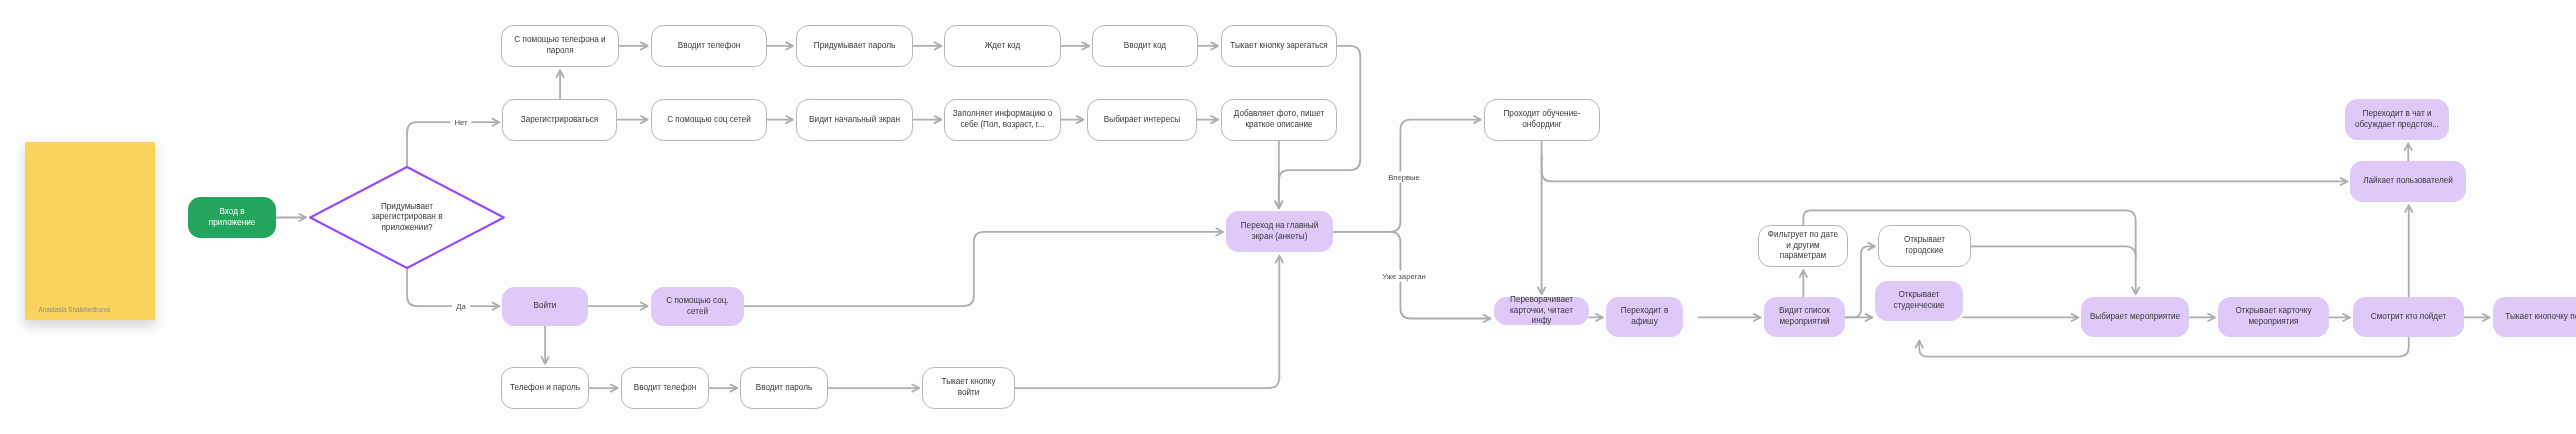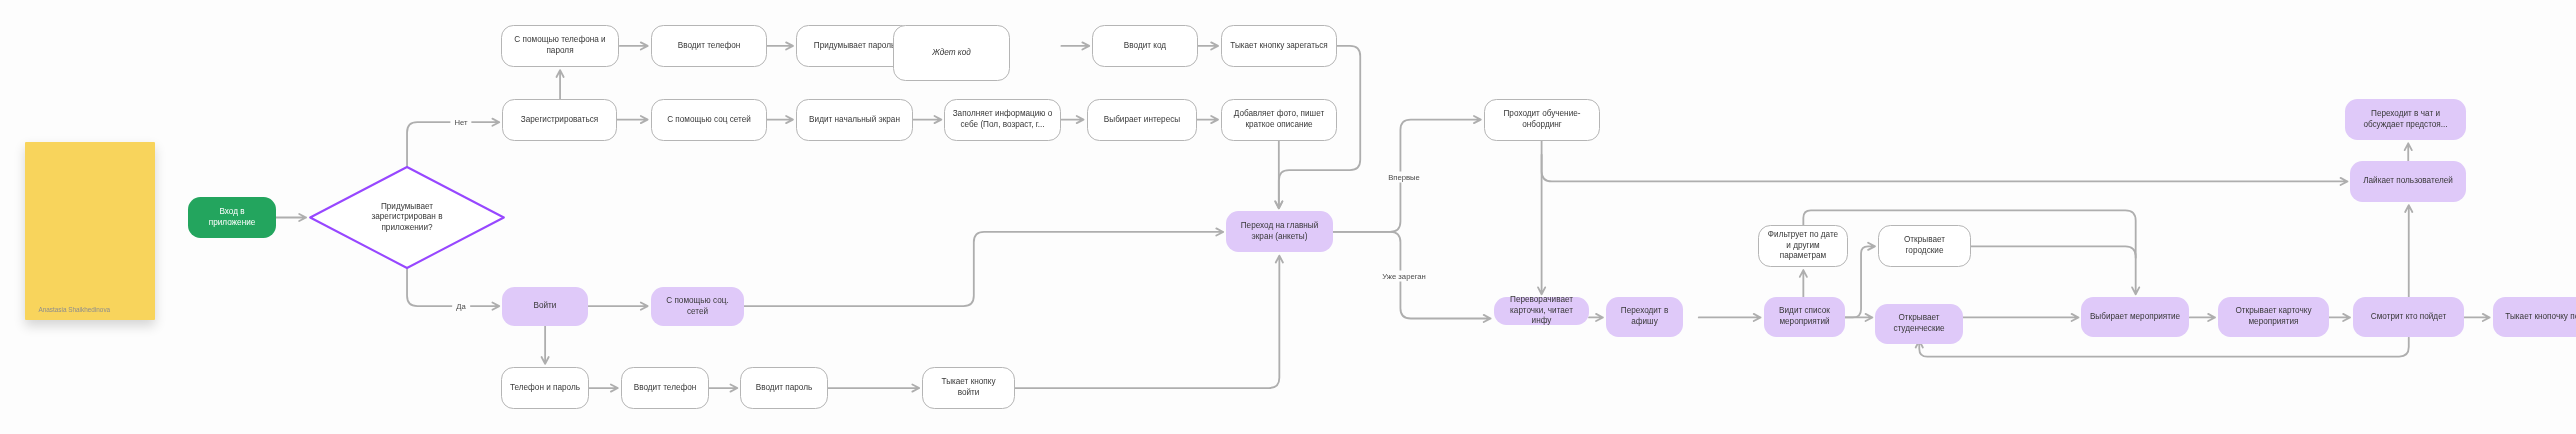--- a/index.html
+++ b/index.html
@@ -136,21 +136,21 @@
       </div>
       <div class="node white" style="left: 501px; top: 25px; width: 118px; height: 42px;">
         <span>С помощью телефона и пароля</span>
       </div>
       <div class="node white" style="left: 651px; top: 25px; width: 116px; height: 42px;">
         <span>Вводит телефон</span>
       </div>
       <div class="node white" style="left: 796px; top: 25px; width: 117px; height: 42px;">
         <span>Придумывает пароль</span>
       </div>
-      <div class="node white" style="left: 893px; top: 25px; width: 117px; height: 56px; font-style: italic;">
+      <div class="node white" style="left: 944px; top: 25px; width: 117px; height: 42px;">
         <span>Ждет код</span>
       </div>
       <div class="node white" style="left: 1092px; top: 25px; width: 106px; height: 42px;">
         <span>Вводит код</span>
       </div>
       <div class="node white" style="left: 1221px; top: 25px; width: 116px; height: 42px;">
         <span>Тыкает кнопку зарегаться</span>
       </div>
       <div class="node white" style="left: 651px; top: 99px; width: 116px; height: 42px;">
         <span>С помощью соц сетей</span>
@@ -199,39 +199,39 @@
       </div>
       <div class="node purple" style="left: 1764px; top: 297px; width: 81px; height: 40px;">
         <span>Видит список мероприятий</span>
       </div>
       <div class="node white" style="left: 1758px; top: 225px; width: 90px; height: 42px; align-items: flex-end;">
         <span>Фильтрует по дате и другим параметрам</span>
       </div>
       <div class="node white" style="left: 1878px; top: 225px; width: 93px; height: 42px;">
         <span>Открывает городские</span>
       </div>
-      <div class="node purple" style="left: 1875px; top: 304px; width: 88px; height: 40px;">
+      <div class="node purple" style="left: 1875px; top: 281px; width: 88px; height: 40px;">
         <span>Открывает студенческие</span>
       </div>
       <div class="node purple" style="left: 2081px; top: 297px; width: 108px; height: 40px;">
         <span>Выбирает мероприятие</span>
       </div>
       <div class="node purple" style="left: 2218px; top: 297px; width: 111px; height: 40px;">
         <span>Открывает карточку мероприятия</span>
       </div>
       <div class="node purple" style="left: 2353px; top: 297px; width: 111px; height: 40px;">
         <span>Смотрит кто пойдет</span>
       </div>
       <div class="node purple" style="left: 2493px; top: 297px; width: 112px; height: 40px;">
         <span>Тыкает кнопочку пойду</span>
       </div>
       <div class="node purple" style="left: 2350px; top: 161px; width: 116px; height: 41px;">
         <span>Лайкает пользователей</span>
       </div>
-      <div class="node purple" style="left: 2345px; top: 99px; width: 121px; height: 41px;">
+      <div class="node purple" style="left: 2345px; top: 99px; width: 104px; height: 41px;">
         <span>Переходит в чат и обсуждает предстоя...</span>
       </div>
     </div>
   <div id="labels-root">
       <div class="edge-label" style="left: 461px; top: 122px;">Нет</div>
       <div class="edge-label" style="left: 461px; top: 306px;">Да</div>
       <div class="edge-label" style="left: 1404px; top: 177px;">Впервые</div>
       <div class="edge-label" style="left: 1404px; top: 276px;">Уже зареган</div>
     </div>
 </div>

